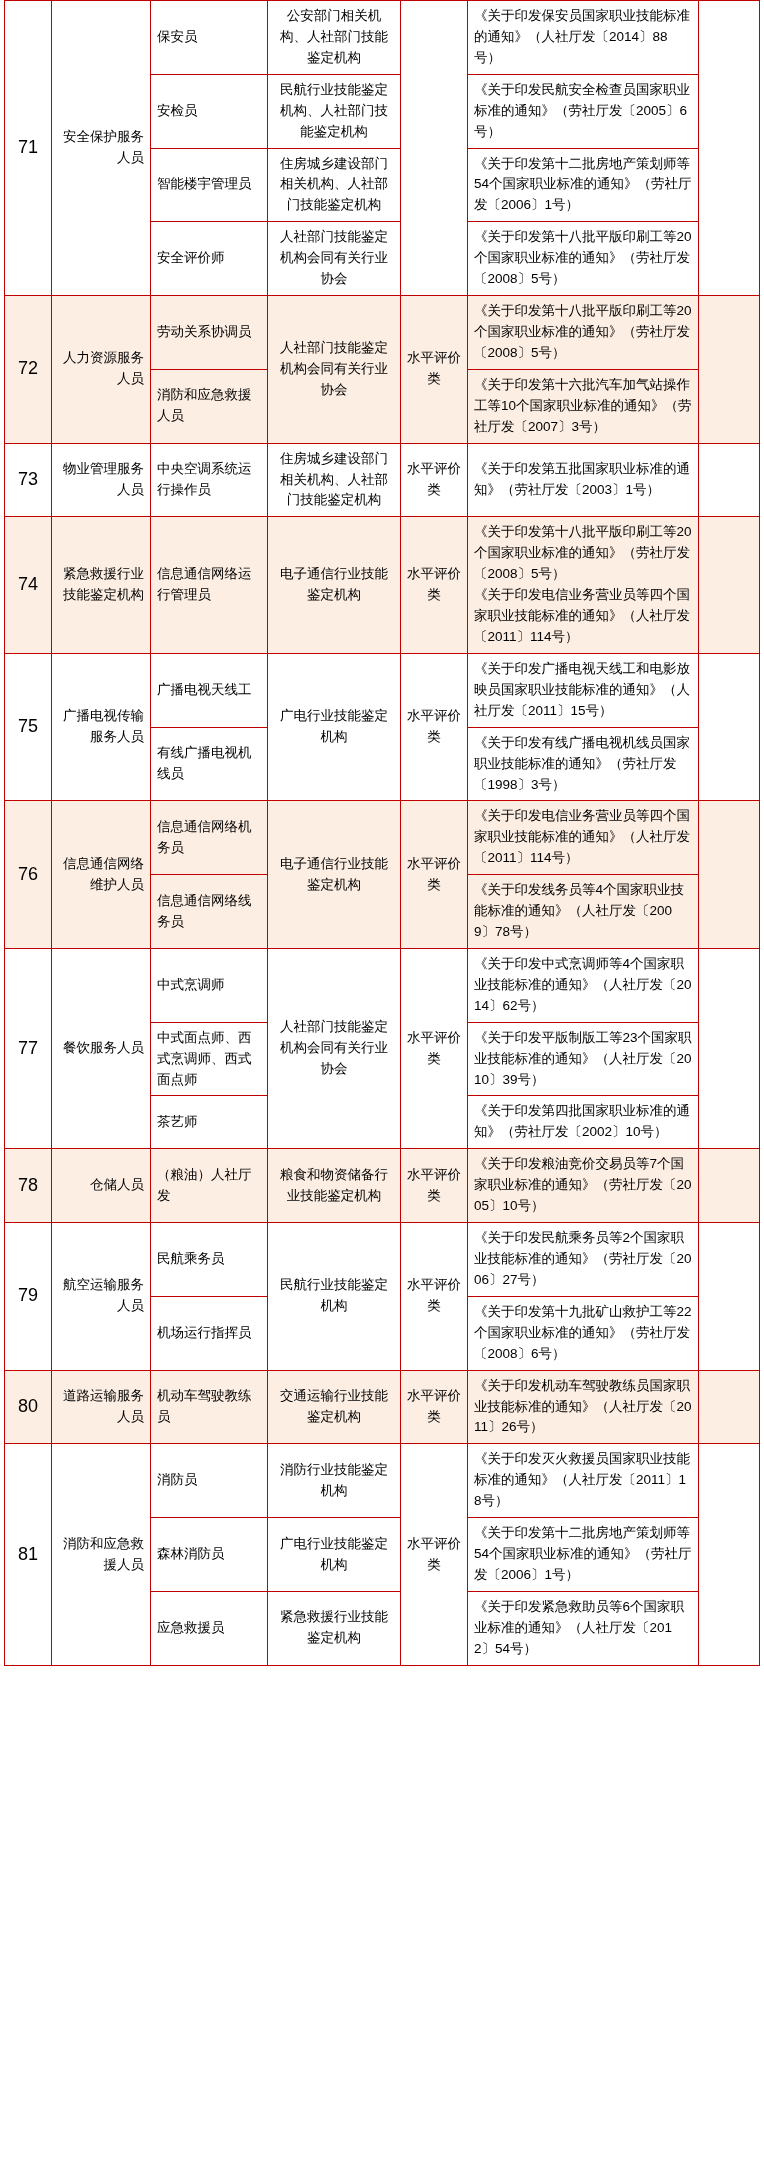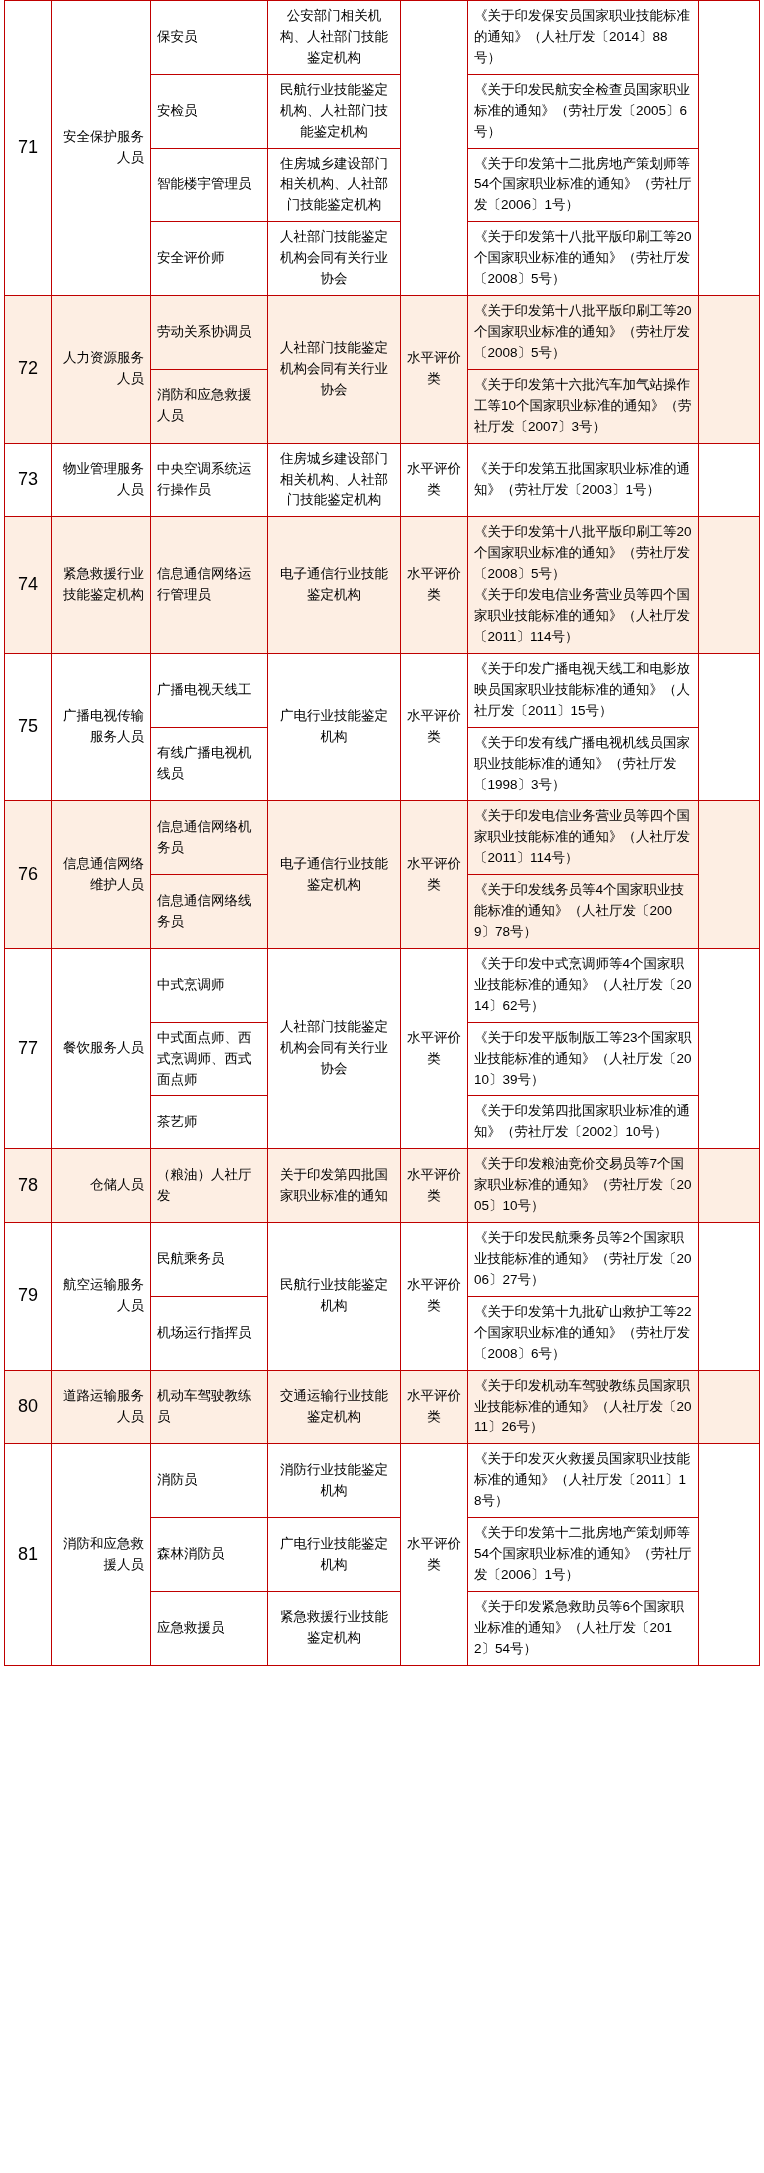--- a/index.html
+++ b/index.html
@@ -198,21 +198,21 @@
         <tr class="plain">
           <td class="job">茶艺师</td>
           <td class="doc">
             <span class="doc-line">《关于印发第四批国家职业标准的通知》（劳社厅发〔2002〕10号）</span>
           </td>
         </tr>
         <tr class="shade">
           <td class="num" rowspan="1">78</td>
           <td class="cat" rowspan="1">仓储人员</td>
           <td class="job">（粮油）人社厅发</td>
-          <td class="org" rowspan="1">关于印发第四批国家职业标准的通知</td>
+          <td class="org" rowspan="1">粮食和物资储备行业技能鉴定机构</td>
           <td class="lvl" rowspan="1">水平评价类</td>
           <td class="doc">
             <span class="doc-line">《关于印发粮油竞价交易员等7个国家职业标准的通知》（劳社厅发〔2005〕10号）</span>
           </td>
           <td class="last" rowspan="1"></td>
         </tr>
         <tr class="plain">
           <td class="num" rowspan="2">79</td>
           <td class="cat" rowspan="2">航空运输服务人员</td>
           <td class="job">民航乘务员</td>

